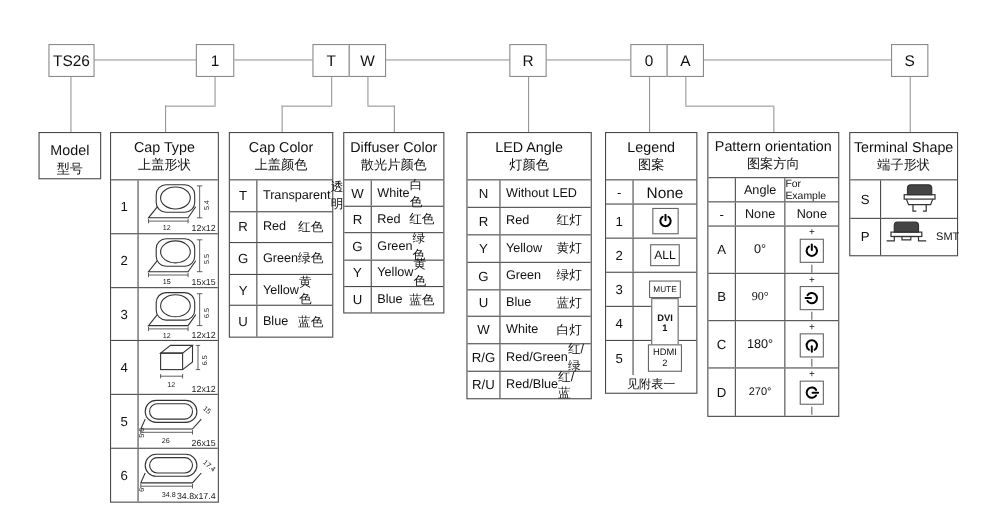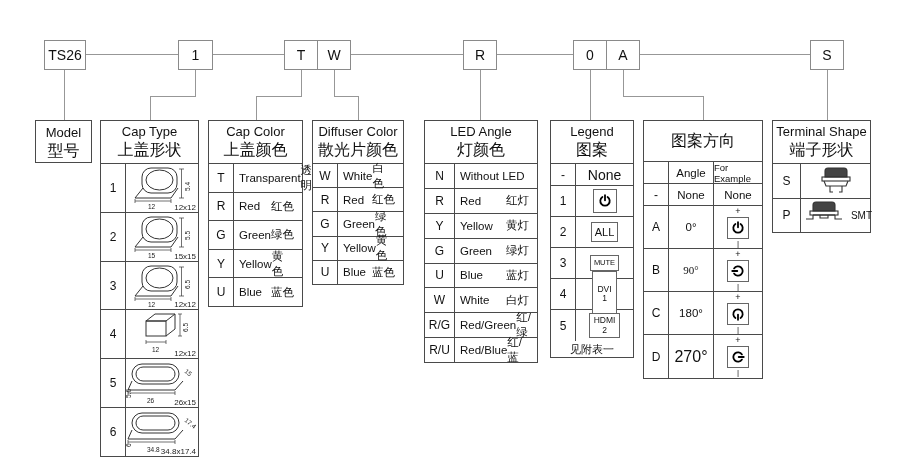--- a/index.html
+++ b/index.html
@@ -7,21 +7,21 @@
           font-family:"Liberation Sans","DejaVu Sans",sans-serif;color:#111;}
   .hl,.vl{position:absolute;background:#979797;z-index:1;}
   .hl{height:1px}.vl{width:1px}
   .codebox{position:absolute;top:40px;height:30px;border:1px solid #8a8a8a;background:#fff;
            display:flex;align-items:center;justify-content:center;font-size:14px;z-index:2;box-sizing:border-box;}
   .col{position:absolute;border:1px solid #4a4a4a;background:#fff;box-sizing:border-box;
        display:flex;flex-direction:column;z-index:2;}
   .hdr{height:43px;box-sizing:border-box;border-bottom:1px solid #4a4a4a;display:flex;
        flex-direction:column;justify-content:center;text-align:center;}
   .hdr .t{font-size:13px;}
-  .hdr .s{font-size:16px;margin-top:1px;}
+  .hdr .s{font-size:12px;margin-top:1px;}
   .col-model .hdr{border-bottom:none;flex:1;justify-content:flex-end;}
   .rows{flex:1;display:flex;flex-direction:column;min-height:0;}
   .trow{display:flex;border-bottom:1px solid #4a4a4a;flex:1;min-height:0;box-sizing:border-box;}
   .rows .trow:last-child{border-bottom:none;}
   .trow.fixed{flex:0 0 auto;}
   .ccode{flex:0 0 25px;border-right:1px solid #4a4a4a;display:flex;align-items:center;
          justify-content:center;font-size:12px;box-sizing:border-box;}
   .clabel{flex:1;display:flex;align-items:center;font-size:11.5px;padding:0 5px;min-width:0;}
   .clabel .cn{margin-left:auto;padding-right:3px;}
   .draw-cell{flex:1;position:relative;display:flex;align-items:center;justify-content:center;min-width:0;}
@@ -371,41 +371,42 @@
         </div>
         <div class="trow fixed" style="height: 31px;">
           <div class="ccode">3</div>
           <div class="draw-cell">
             <div class="badge" style="font-size: 7.5px; padding: 3px;">MUTE</div>
           </div>
         </div>
         <div class="trow fixed" style="height: 31px;">
           <div class="ccode">4</div>
           <div class="draw-cell">
-            <div class="badge" style="font-size: 8.5px; padding: 13px 4px;">
+            <div class="badge" style="font-size: 8.5px; padding: 13px 4px; font-weight: bold;">
               <div>DVI</div>
               <div>1</div>
             </div>
           </div>
         </div>
         <div class="trow fixed" style="height: 31px;">
           <div class="ccode">5</div>
           <div class="draw-cell">
             <div class="badge" style="font-size: 8.5px; padding: 2px 4px;">
               <div>HDMI</div>
               <div>2</div>
             </div>
           </div>
         </div>
       </div>
     <div class="footer-row">见附表一</div>
   </div>
 
   <div class="col" style="left:643px;top:120px;width:120px;height:259px;">
     <div class="hdr">
+      <div class="t">Pattern orientation</div>
       <div class="s">图案方向</div>
     </div>
     <div class="trow fixed" style="height:22px;">
       <div class="ccode"></div>
       <div style="flex:0 0 45px;border-right:1px solid #4a4a4a;display:flex;align-items:center;justify-content:center;font-size:11.5px;box-sizing:border-box;">Angle</div>
       <div style="flex:1;display:flex;align-items:center;justify-content:center;font-size:9.5px;">For Example</div>
     </div>
     <div class="rows" id="rows-pattern" style="flex:0 0 auto;">
         <div class="trow fixed" style="height: 22px;">
           <div class="ccode">-</div>
@@ -457,21 +458,21 @@
                   <path d="M10 1.8 V9" stroke="#000" stroke-width="2.6" stroke-linecap="round" fill="none"></path>
                   <path d="M6.3 4.4 a6.7 6.7 0 1 0 7.4 0" stroke="#000" stroke-width="2.6" stroke-linecap="round" fill="none"></path>
                 </svg>
               </div>
               <span class="minusmark">|</span>
             </div>
           </div>
         </div>
         <div class="trow fixed" style="height: 43px;">
           <div class="ccode">D</div>
-          <div style="flex: 0 0 45px; border-right: 1px solid rgb(74, 74, 74); display: flex; align-items: center; justify-content: center; font-size: 16px; box-sizing: border-box;">270°</div>
+          <div style="flex: 0 0 45px; border-right: 1px solid rgb(74, 74, 74); display: flex; align-items: center; justify-content: center; font-size: 10px; box-sizing: border-box;">270°</div>
           <div class="draw-cell">
             <div class="stack">
               <span class="plusmark">+</span>
               <div class="ibox" style="width: 20px; height: 20px;">
                 <svg viewBox="0 0 20 20" style="width:14px;height:14px;transform:rotate(90deg)">
                   <path d="M10 1.8 V9" stroke="#000" stroke-width="2.6" stroke-linecap="round" fill="none"></path>
                   <path d="M6.3 4.4 a6.7 6.7 0 1 0 7.4 0" stroke="#000" stroke-width="2.6" stroke-linecap="round" fill="none"></path>
                 </svg>
               </div>
               <span class="minusmark">|</span>

